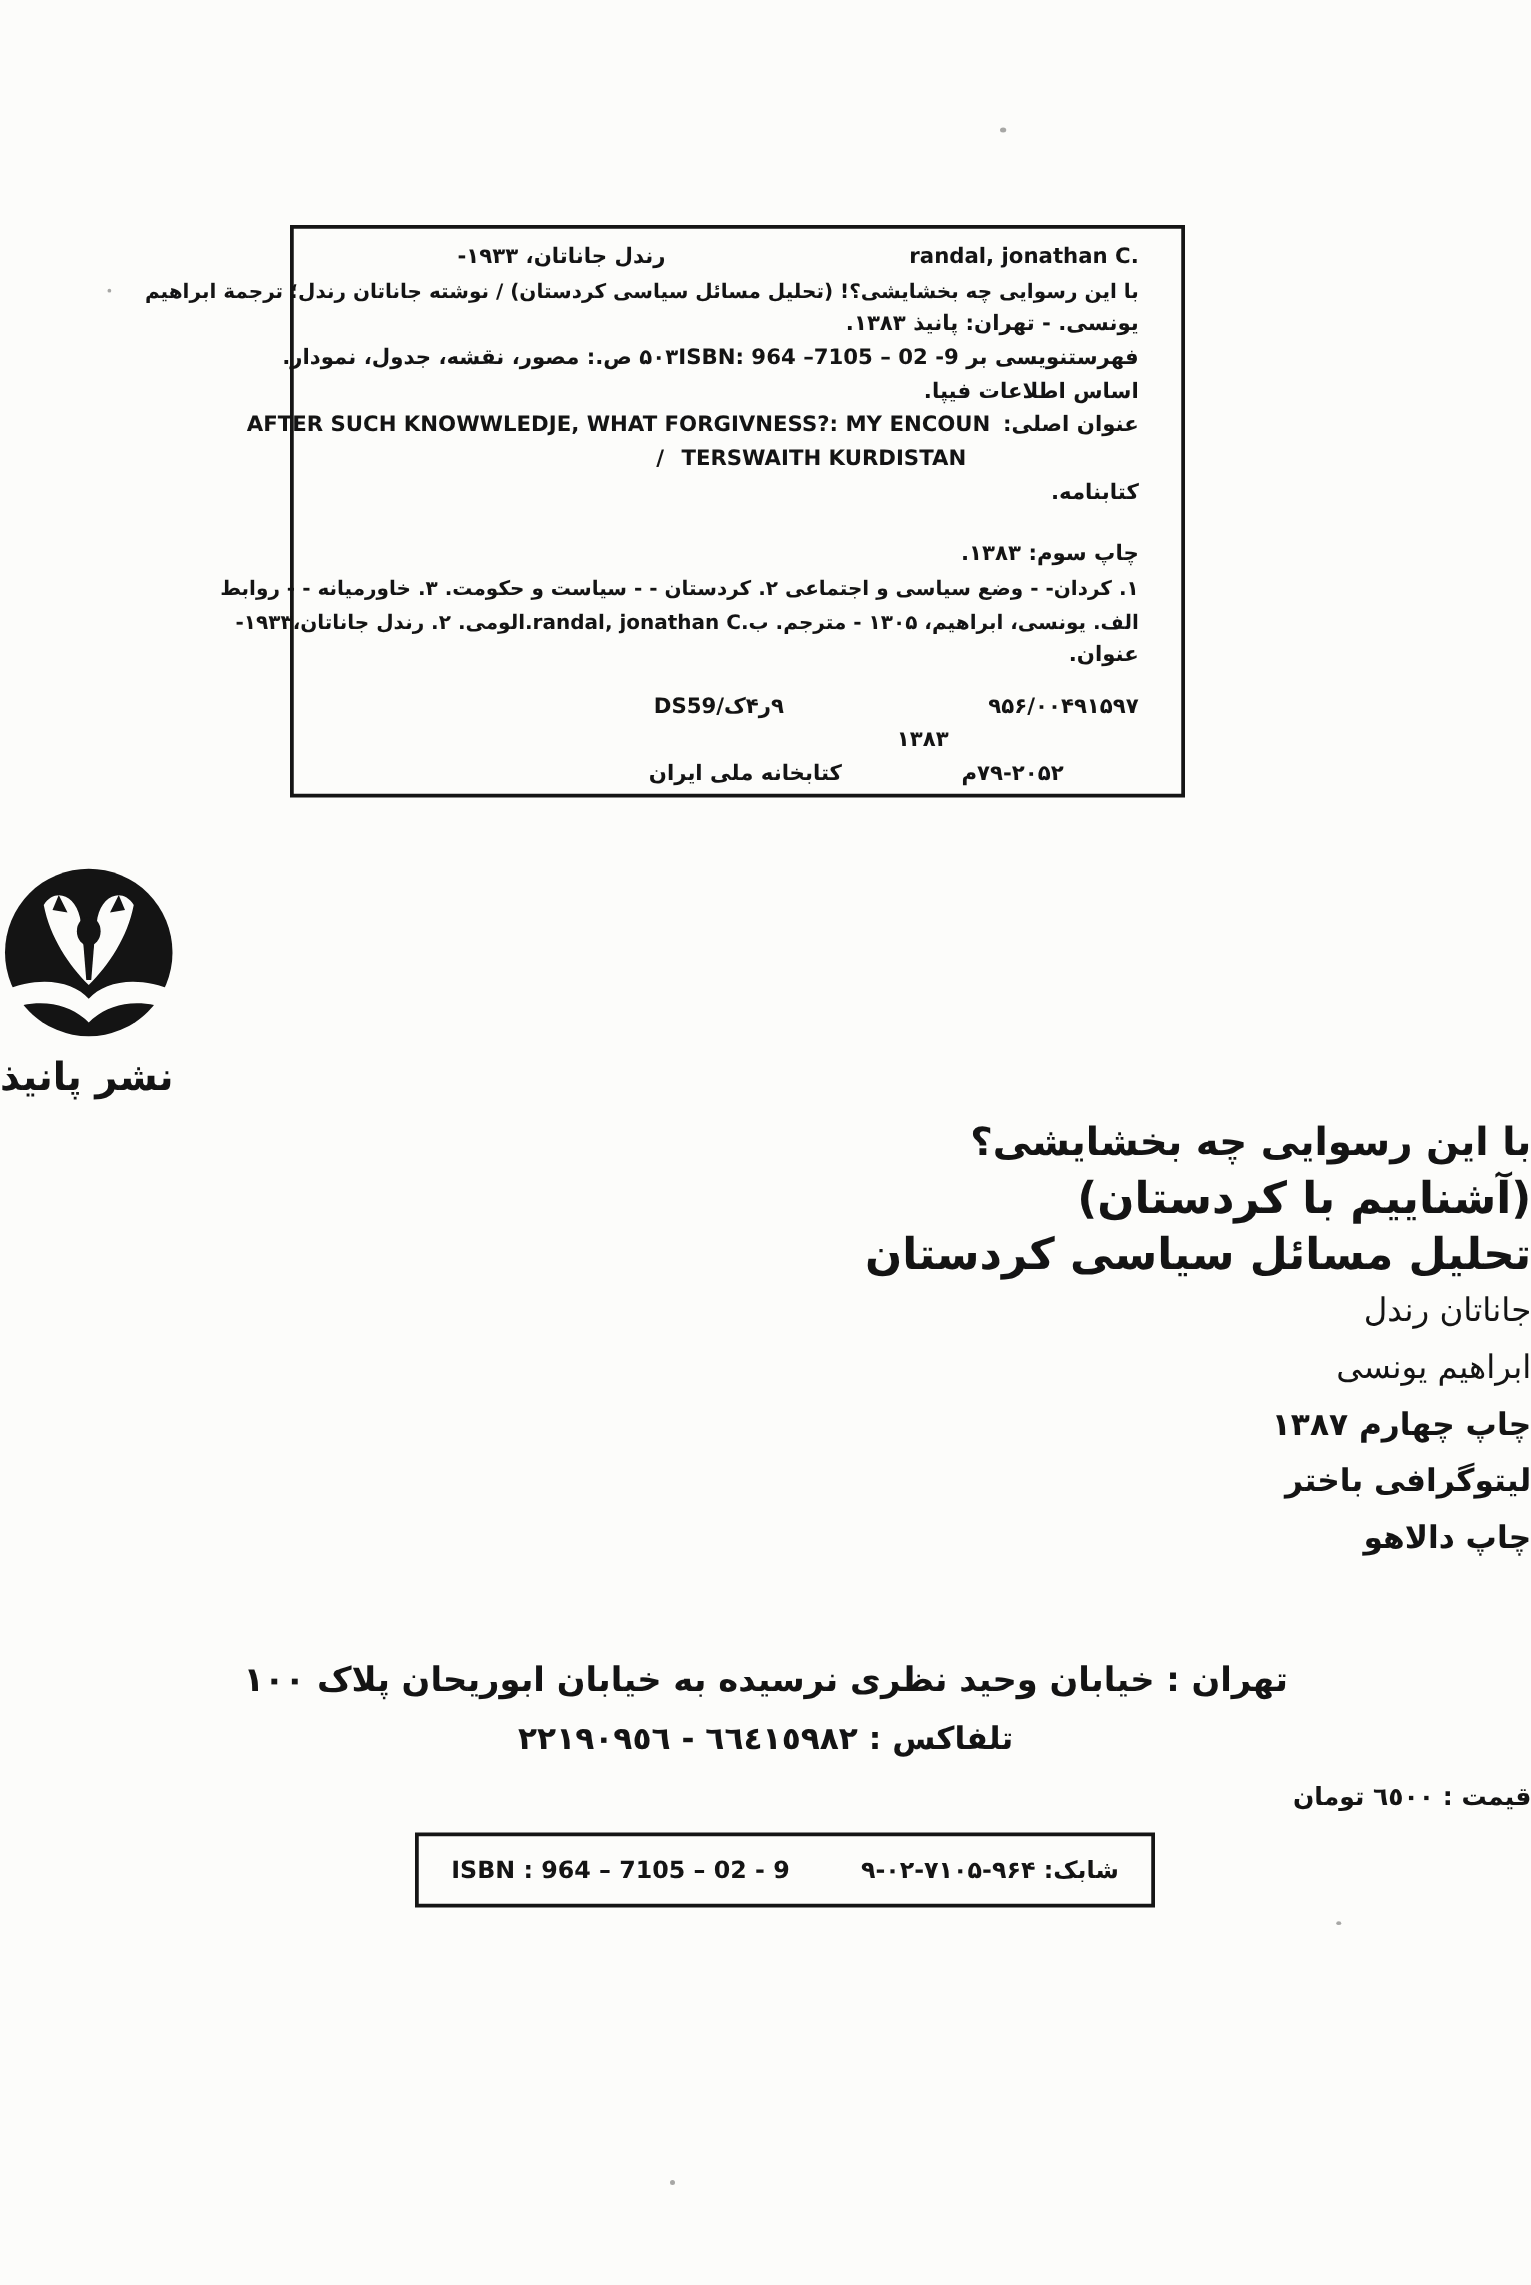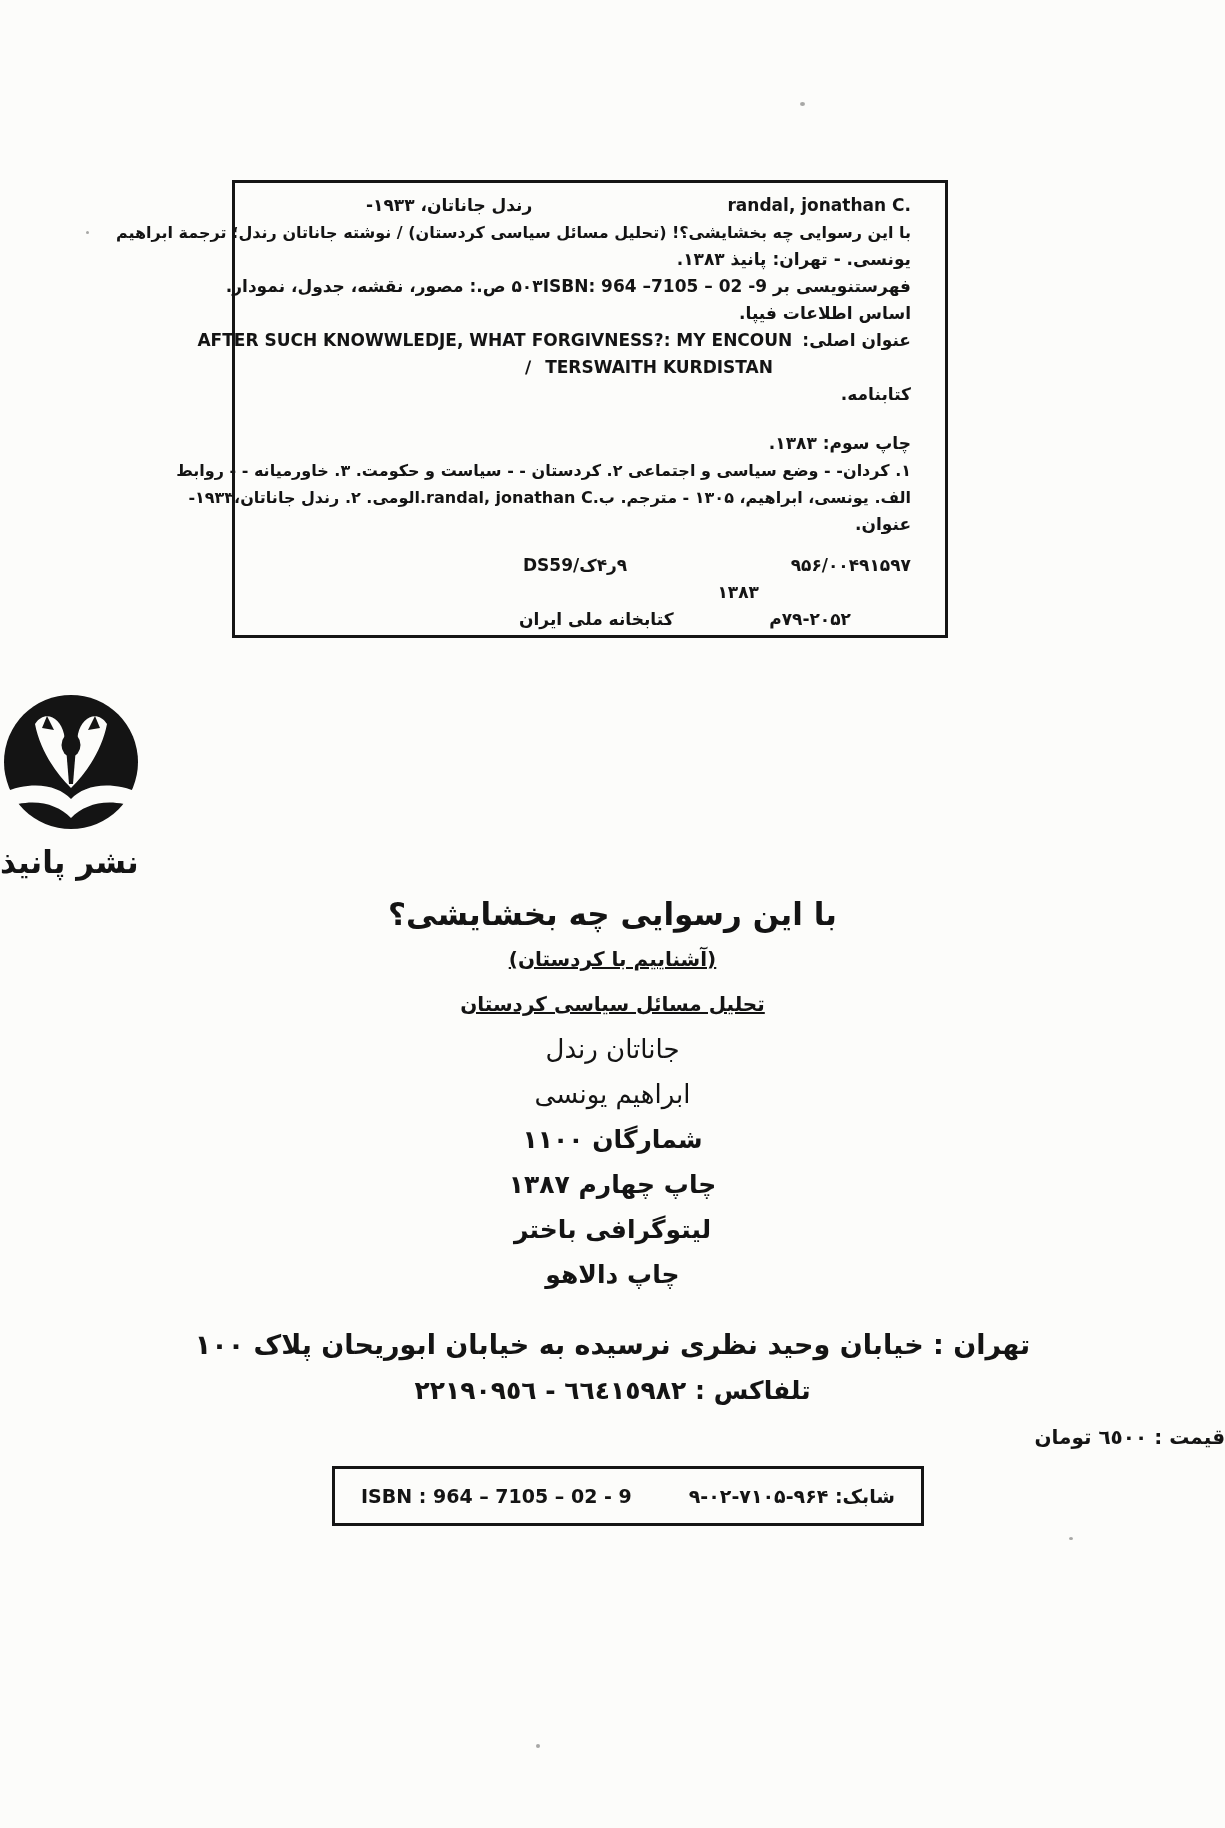--- a/index.html
+++ b/index.html
@@ -27,24 +27,24 @@
   .card .flexrow{display:flex;justify-content:space-between;align-items:baseline;}
   .ltr{direction:ltr;unicode-bidi:isolate;}
   .ltr-override{direction:ltr;unicode-bidi:bidi-override;}
   .small-cond{font-size:16px;}
   .gap-after{margin-bottom:22px;}
   .gap-before{margin-top:14px;}
   
   .logo-wrap{position:absolute;left:0;top:692px;width:100%;text-align:left;}
   .publisher-name{font-size:31px;font-weight:bold;margin-top:6px;direction:rtl;}
   
-  .title-block{position:absolute;left:0;top:892px;width:100%;text-align:center;direction:rtl;}
+  .title-block{position:absolute;left:0;top:892px;width:100%;text-align:right;direction:rtl;}
   .title-block div{line-height:45px;}
   .t-main{font-size:31px;font-weight:bold;}
-  .t-sub{font-size:20px;font-weight:bold;text-decoration:underline;}
+  .t-sub{font-size:35px;font-weight:bold;}
   .t-name{font-size:26px;font-weight:normal;}
   .t-info{font-size:25px;font-weight:bold;}
   
   .footer-block{position:absolute;left:0;top:1322px;width:100%;text-align:center;direction:rtl;}
   .footer-block div{line-height:46px;}
   .f-address{font-size:27px;font-weight:bold;}
   .f-telefax{font-size:25px;font-weight:bold;}
   .f-price{font-size:20px;font-weight:bold;text-align:right;}
   
   .isbn-box{
@@ -135,21 +135,20 @@
     </svg>
     <div class="publisher-name">نشر پانیذ</div>
   </div>
 
   <div class="title-block">
     <div class="t-main">با این رسوایی چه بخشایشی؟</div>
     <div class="t-sub">(آشناییم با کردستان)</div>
     <div class="t-sub">تحلیل مسائل سیاسی کردستان</div>
     <div class="t-name">جاناتان رندل</div>
     <div class="t-name">ابراهیم یونسی</div>
-    <div class="t-info">شمارگان ۱۱۰۰</div>
     <div class="t-info">چاپ چهارم ۱۳۸۷</div>
     <div class="t-info">لیتوگرافی باختر</div>
     <div class="t-info">چاپ دالاهو</div>
   </div>
 
   <div class="footer-block">
     <div class="f-address">تهران : خیابان وحید نظری نرسیده به خیابان ابوریحان پلاک ۱۰۰</div>
     <div class="f-telefax">تلفاکس : ٦٦٤١٥٩٨٢ - ٢٢١٩٠٩٥٦</div>
     <div class="f-price">قیمت : ٦٥٠٠ تومان</div>
   </div>

